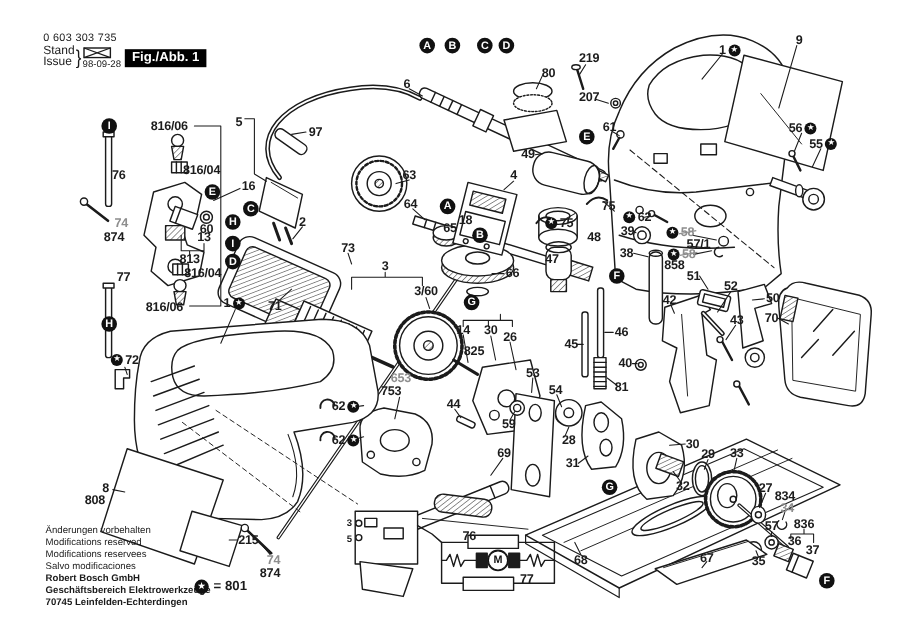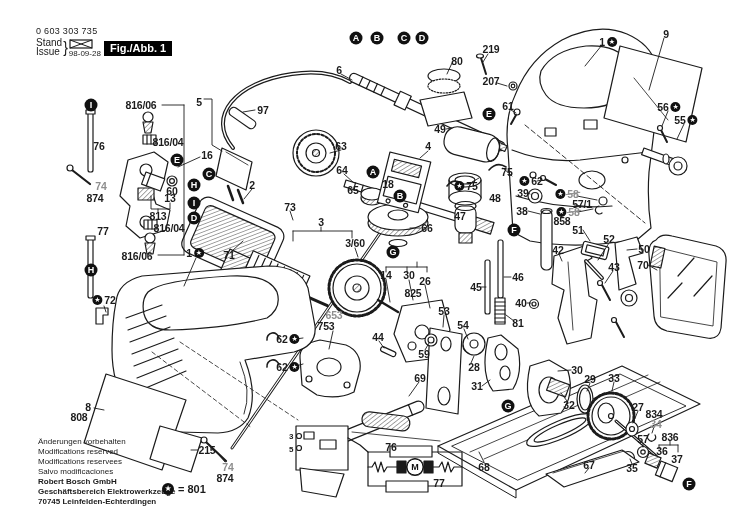--- a/index.html
+++ b/index.html
@@ -566,21 +566,21 @@
       </div>
       <div class="plabel" style="left: 355px; top: 243px;">
         <span class="txt">3/60</span>
       </div>
       <div class="plabel" style="left: 341px; top: 146px;">
         <span class="txt">63</span>
       </div>
       <div class="plabel" style="left: 342px; top: 170px;">
         <span class="txt">64</span>
       </div>
-      <div class="plabel" style="left: 353px; top: 190px;">
+      <div class="plabel" style="left: 375px; top: 190px;">
         <span class="txt">65</span>
       </div>
       <div class="plabel" style="left: 388px; top: 184px;">
         <span class="txt">18</span>
       </div>
       <div class="plabel" style="left: 339px; top: 70px;">
         <span class="txt">6</span>
       </div>
       <div class="plabel" style="left: 427px; top: 228px;">
         <span class="txt">66</span>
@@ -637,21 +637,21 @@
       </div>
       <div class="plabel" style="left: 459px; top: 198px; margin-left: 36px;">
         <span class="txt">48</span>
       </div>
       <div class="plabel" style="left: 460px; top: 216px;">
         <span class="txt">47</span>
       </div>
       <div class="plabel" style="left: 522px; top: 211px;">
         <span class="txt">38</span>
       </div>
-      <div class="plabel" style="left: 413px; top: 257px; margin-top: 36px;">
+      <div class="plabel" style="left: 395px; top: 257px; margin-top: 36px;">
         <span class="txt">825</span>
       </div>
       <div class="plabel" style="left: 386px; top: 275px;">
         <span class="txt">14</span>
       </div>
       <div class="plabel" style="left: 409px; top: 275px;">
         <span class="txt">30</span>
       </div>
       <div class="plabel" style="left: 425px; top: 281px;">
         <span class="txt">26</span>

